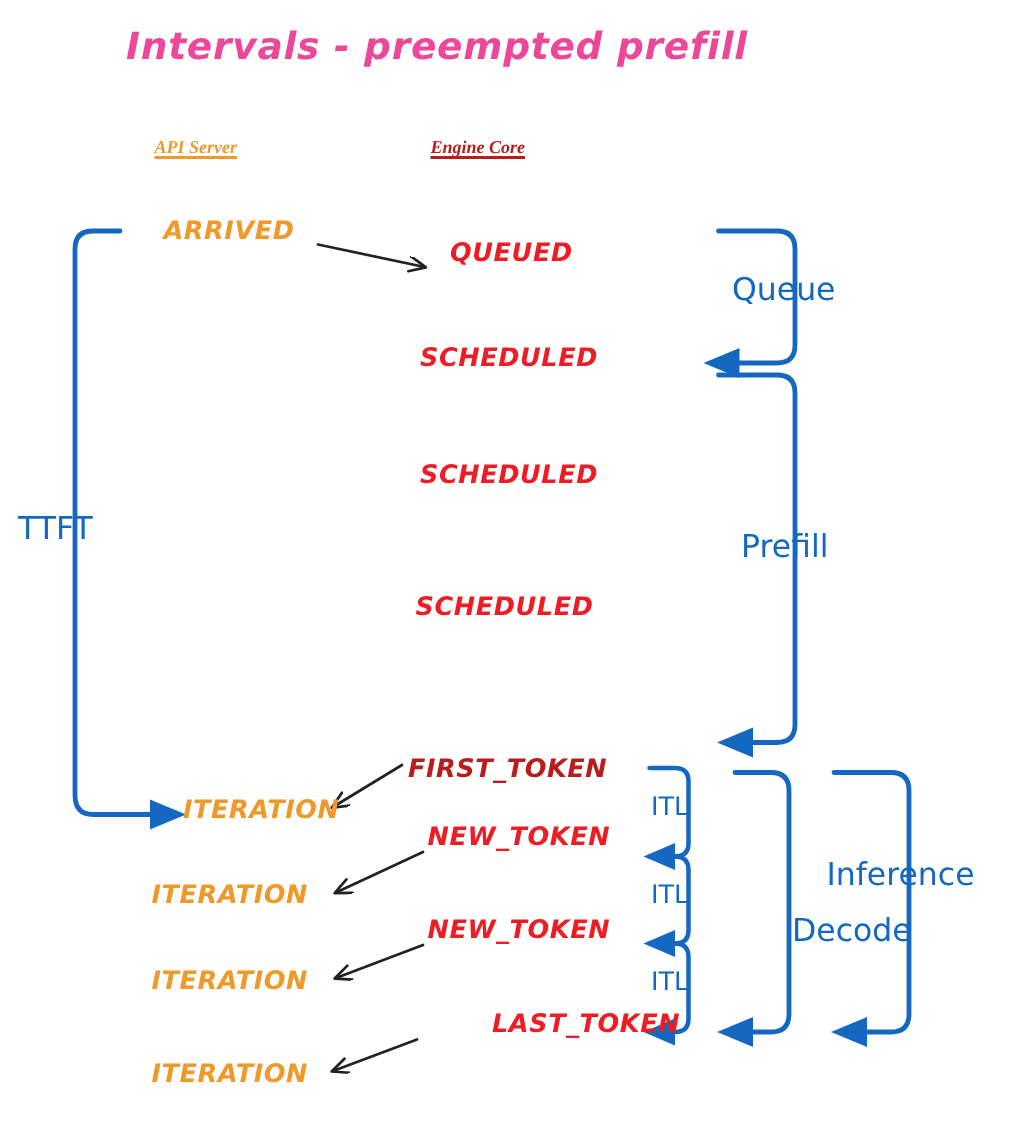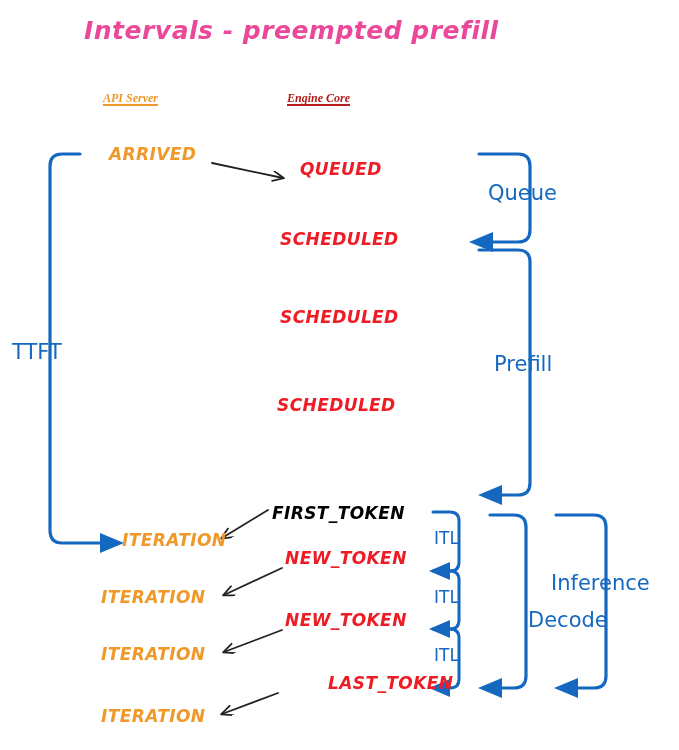--- a/index.html
+++ b/index.html
@@ -144,21 +144,21 @@
   <div class="lbl state" style="left:109px; top:146px; color:#F0992B;">ARRIVED</div>
   <div class="lbl state" style="left:122px; top:532px; color:#F0992B;">ITERATION</div>
   <div class="lbl state" style="left:101px; top:589px; color:#F0992B;">ITERATION</div>
   <div class="lbl state" style="left:101px; top:646px; color:#F0992B;">ITERATION</div>
   <div class="lbl state" style="left:101px; top:708px; color:#F0992B;">ITERATION</div>
 
   <div class="lbl state" style="left:300px; top:161px; color:#EE1C25;">QUEUED</div>
   <div class="lbl state" style="left:280px; top:231px; color:#EE1C25;">SCHEDULED</div>
   <div class="lbl state" style="left:280px; top:309px; color:#EE1C25;">SCHEDULED</div>
   <div class="lbl state" style="left:277px; top:397px; color:#EE1C25;">SCHEDULED</div>
-  <div class="lbl state" style="left:272px; top:505px; color:#000000;">FIRST_TOKEN</div>
+  <div class="lbl state" style="left:272px; top:505px; color:#b91c1c;">FIRST_TOKEN</div>
   <div class="lbl state" style="left:285px; top:550px; color:#EE1C25;">NEW_TOKEN</div>
   <div class="lbl state" style="left:285px; top:612px; color:#EE1C25;">NEW_TOKEN</div>
   <div class="lbl state" style="left:280px; top:675px; color:#EE1C25;margin-left:48px;">LAST_TOKEN</div>
 
   <div class="lbl blue-lbl" style="left:12px; top:342px; color:#1468C0;">TTFT</div>
   <div class="lbl blue-lbl" style="left:488px; top:183px; color:#1468C0;">Queue</div>
   <div class="lbl blue-lbl" style="left:494px; top:354px; color:#1468C0;">Prefill</div>
   <div class="lbl blue-lbl" style="left:481px; top:610px; color:#1468C0;margin-left:47px;">Decode</div>
   <div class="lbl blue-lbl" style="left:551px; top:573px; color:#1468C0;">Inference</div>
 

